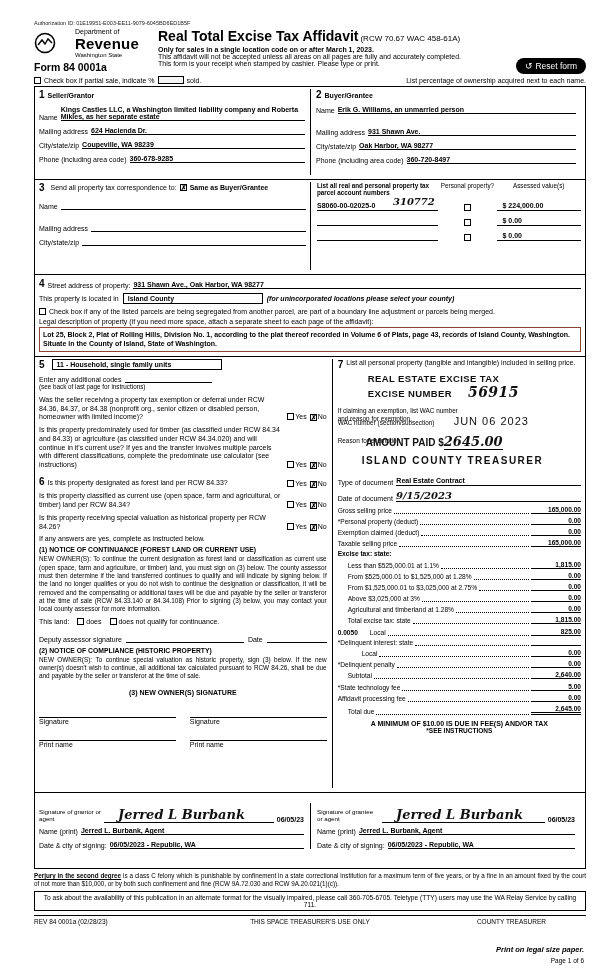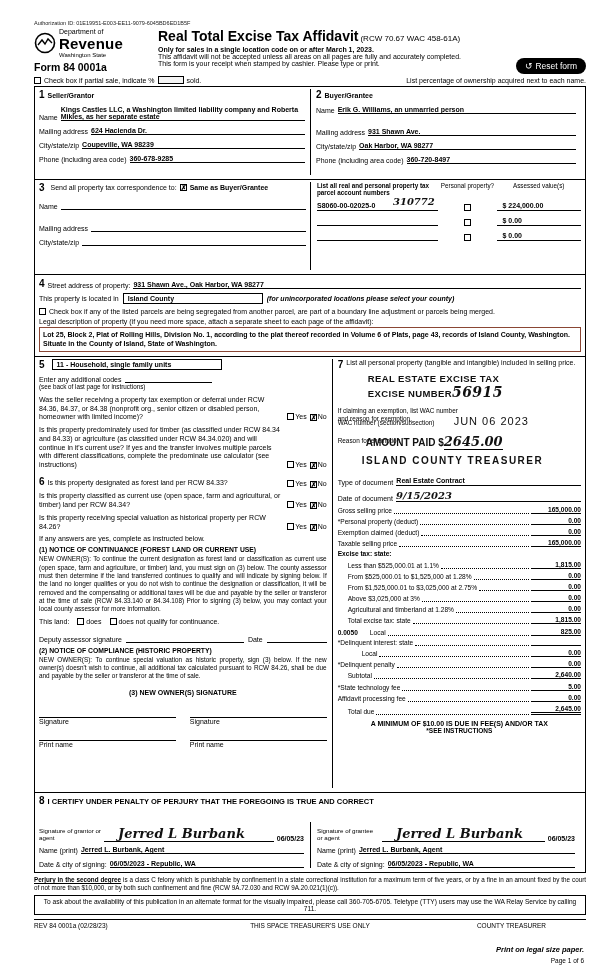--- a/index.html
+++ b/index.html
@@ -3,21 +3,21 @@
 <meta charset="utf-8">
 <style>
   *{box-sizing:border-box;margin:0;padding:0;}
   html,body{width:600px;height:976px;}
   body{font-family:"Liberation Sans",sans-serif;font-size:7px;color:#000;background:#fff;position:relative;}
   .page{position:absolute;inset:0;padding:20px 14px 4px 34px;}
   .auth{font-size:5.5px;color:#222;margin-bottom:2px;}
   
   .header{display:flex;align-items:flex-start;position:relative;margin-bottom:2px;}
   .logoblk{width:122px;flex:none;}
-  .logorow{display:flex;gap:3px;align-items:center;}
+  .logorow{display:flex;gap:19px;align-items:center;}
   .dept-small{font-size:7px;}
   .dept-big{font-size:15px;font-weight:bold;letter-spacing:.2px;}
   .dept-sub{font-size:6px;}
   .formno{font-size:10.5px;font-weight:bold;margin-top:3px;}
   .titleblk{flex:1;padding-left:2px;}
   .title{font-size:14px;font-weight:bold;}
   .rcw{font-size:8px;}
   .h1l{font-weight:bold;margin-top:2px;font-size:7px;}
   .h2l{font-size:7px;}
   .reset{position:absolute;right:0;top:30px;background:#000;color:#fff;border:none;border-radius:9px;
@@ -78,21 +78,21 @@
   .dep .ln{flex:1;border-bottom:1px solid #000;min-height:8px;}
   .sigcols{display:flex;gap:14px;margin-top:12px;}
   .sigcols .sc{flex:1;}
   .sigcols .ln{border-bottom:1px solid #000;min-height:10px;}
   .c3t{font-weight:bold;text-align:center;margin-top:8px;}
   
   .s7head{display:flex;line-height:1.25;}
   .stampzone{position:relative;height:102px;}
   .st{position:absolute;color:#111;}
   .st-reet{left:30px;top:2px;font-size:9.5px;font-weight:bold;letter-spacing:.4px;}
-  .st-num{font-size:14px;margin-left:0;}
+  .st-num{font-size:14px;margin-left:16px;}
   .st-date{left:116px;top:44px;font-size:11px;font-weight:normal;letter-spacing:1px;}
   .st-amt{left:28px;top:63px;font-size:10px;font-weight:bold;}
   .st-amt .hand{font-size:13px;border-bottom:1px solid #000;}
   .st-trea{left:24px;top:84px;font-size:10px;font-weight:bold;letter-spacing:1.5px;}
   .exl{position:absolute;left:0;font-size:6.4px;width:118px;line-height:1.25;}
   .tdrow{display:flex;align-items:flex-end;margin-top:4px;}
   .tdrow .l{white-space:nowrap;margin-right:3px;}
   .tdrow .f{flex:1;border-bottom:1px solid #000;font-weight:bold;min-height:9px;}
   .trow{display:flex;align-items:flex-end;margin-top:3.2px;font-size:6.6px;}
   .trow .tl{white-space:nowrap;}
@@ -101,21 +101,21 @@
   .trow.hd .tl{font-weight:bold;}
   .ind1{padding-left:10px;}
   .ind2{padding-left:24px;}
   .pref{font-weight:bold;margin-right:12px;}
   .dbl .tv{border-bottom:3px double #000;}
   .minnote{font-weight:bold;text-align:center;margin-top:5px;font-size:7px;}
   .seeins{font-weight:bold;text-align:center;font-size:6.5px;}
   
   .sec8{min-height:76px;}
   .certify{font-weight:bold;font-size:7.5px;}
-  .s8cols{display:flex;margin-top:16px;}
+  .s8cols{display:flex;margin-top:8px;}
   .s8c{width:50%;padding-right:6px;position:relative;}
   .s8c.r{border-left:1px solid #000;padding-left:6px;}
   .sigrow{display:flex;align-items:flex-end;gap:3px;position:relative;height:20px;}
   .sigrow .sl{font-size:6.2px;width:62px;line-height:1.2;}
   .sigrow .ln{flex:1;border-bottom:1px solid #000;position:relative;height:100%;}
   .script{position:absolute;left:14px;bottom:0;font-size:13px;white-space:nowrap;}
   .sigdate{font-weight:bold;align-self:flex-end;}
   
   .perjury{font-size:6.3px;line-height:1.3;margin-top:3px;text-align:justify;}
   .plead{font-weight:bold;text-decoration:underline;}
@@ -485,21 +485,20 @@
               <span class="tv">2,645.00</span>
             </div>
         </div>
 
         <div class="minnote">A MINIMUM OF $10.00 IS DUE IN FEE(S) AND/OR TAX</div>
         <div class="seeins">*SEE INSTRUCTIONS</div>
       </div>
     </div>
 
     <div class="sec sec8">
-      <div class="certify"><span class="secnum">8</span><span>I CERTIFY UNDER PENALTY OF PERJURY THAT THE FOREGOING IS TRUE AND CORRECT</span></div>
       <div class="s8cols">
         <div class="s8c">
           <div class="sigrow">
             <span class="sl">Signature of grantor or agent</span>
             <span class="ln">
                 <span class="script hand">Jerred L Burbank</span>
               </span>
             <span class="sigdate">06/05/23</span>
           </div>
           <div class="frow" style="margin-top:4px;">

